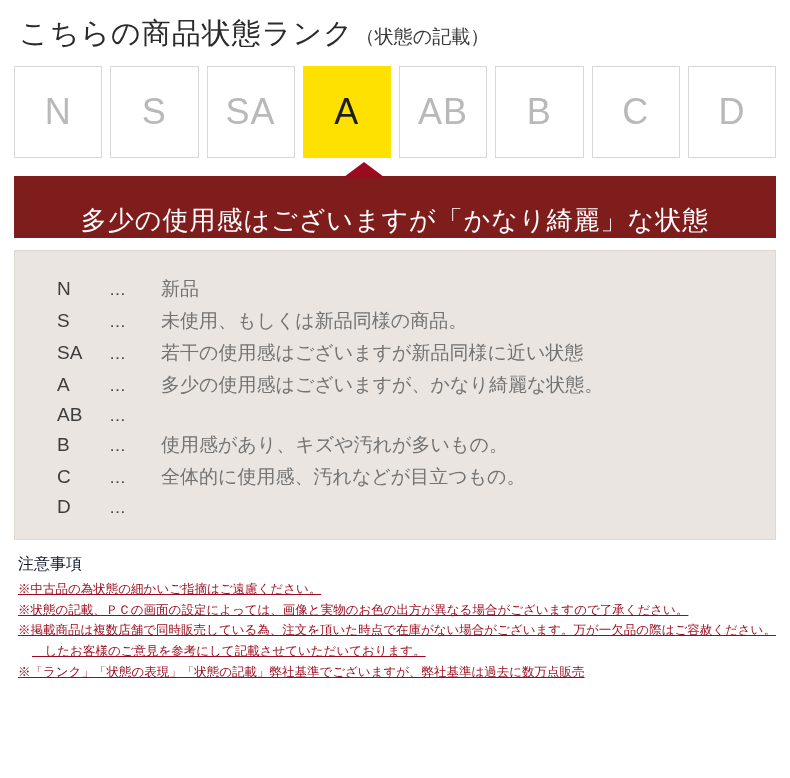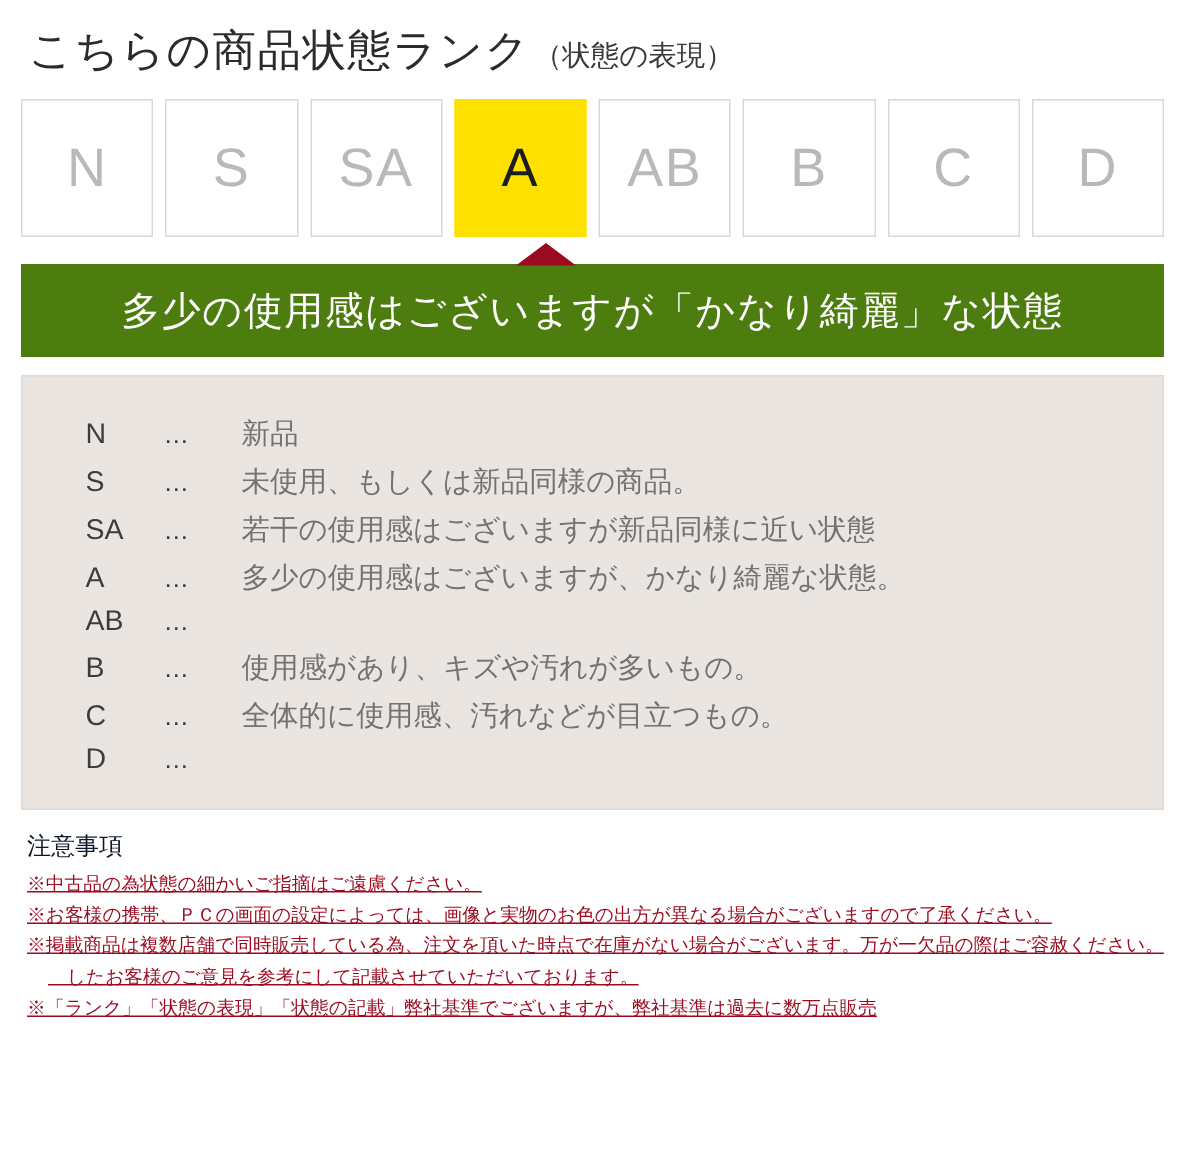--- a/index.html
+++ b/index.html
@@ -69,24 +69,24 @@
     position: absolute;
     top: -14px;
     left: 330px;
     width: 0;
     height: 0;
     border-left: 20px solid transparent;
     border-right: 20px solid transparent;
     border-bottom: 15px solid #9b0a1e;
   }
   .banner {
-    background: #4d7c0f;
+    background: #7f1d1d;
     height: 62px;
     display: flex;
-    align-items: center;
+    align-items: flex-end;
     justify-content: center;
   }
   .banner-text {
     color: #ffffff;
     font-size: 26px;
     letter-spacing: 1px;
   }
 
   
   .legend {
@@ -132,21 +132,21 @@
   }
   .note-line.indent {
     padding-left: 14px;
   }
 </style>
 </head>
 <body>
 
 <div class="title-row">
   <span class="title-main">こちらの商品状態ランク</span>
-  <span class="title-sub">（状態の表現）</span>
+  <span class="title-sub">（状態の記載）</span>
 </div>
 
 <div class="rank-row">
   <div class="rank-box">N</div>
   <div class="rank-box">S</div>
   <div class="rank-box">SA</div>
   <div class="rank-box active">A</div>
   <div class="rank-box">AB</div>
   <div class="rank-box">B</div>
   <div class="rank-box">C</div>
@@ -197,17 +197,17 @@
   </div>
   <div class="legend-row">
     <span class="legend-key">D</span>
     <span class="legend-dots">…</span>
   </div>
 </div>
 
 <div class="notes">
   <div class="notes-title">注意事項</div>
   <div class="note-line">※中古品の為状態の細かいご指摘はご遠慮ください。</div>
-  <div class="note-line">※お客様の携帯、ＰＣの画面の設定によっては、画像と実物のお色の出方が異なる場合がございますので了承ください。</div>
+  <div class="note-line">※状態の記載、ＰＣの画面の設定によっては、画像と実物のお色の出方が異なる場合がございますので了承ください。</div>
   <div class="note-line">※掲載商品は複数店舗で同時販売している為、注文を頂いた時点で在庫がない場合がございます。万が一欠品の際はご容赦ください。</div>
   <div class="note-line indent">　したお客様のご意見を参考にして記載させていただいております。</div>
   <div class="note-line">※「ランク」「状態の表現」「状態の記載」弊社基準でございますが、弊社基準は過去に数万点販売</div>
 </div>
 
 </body></html>

